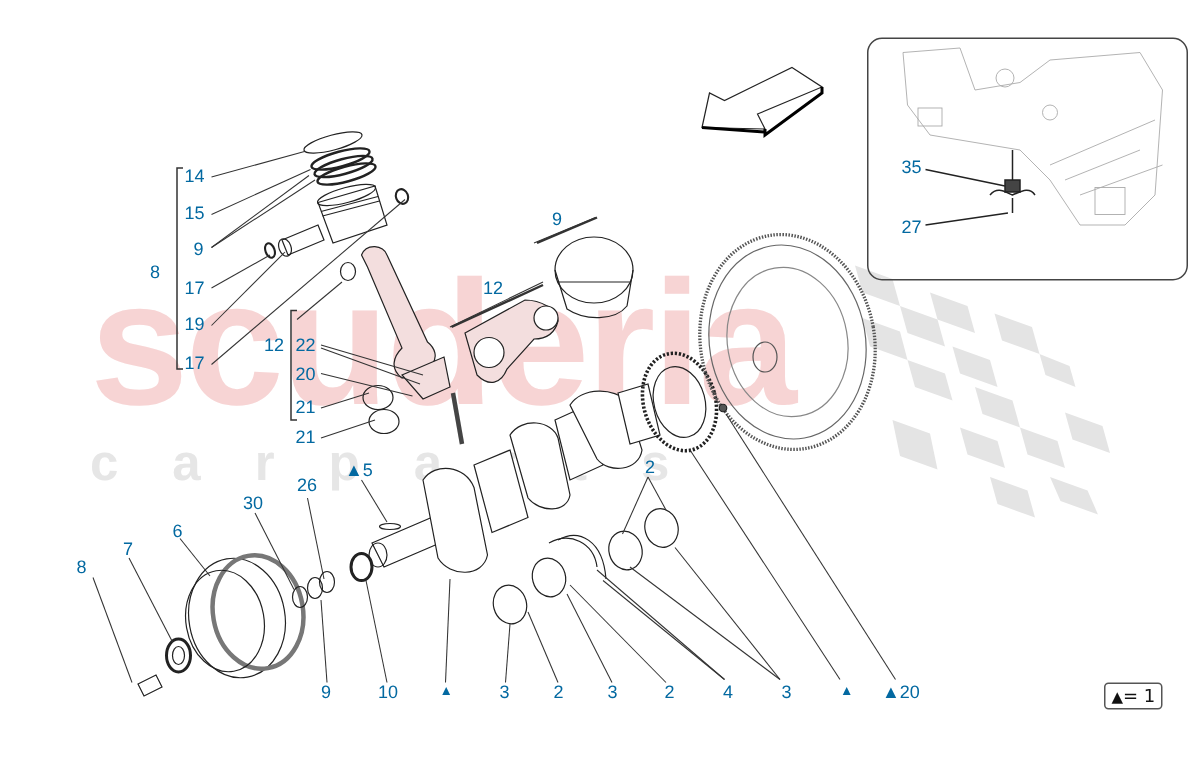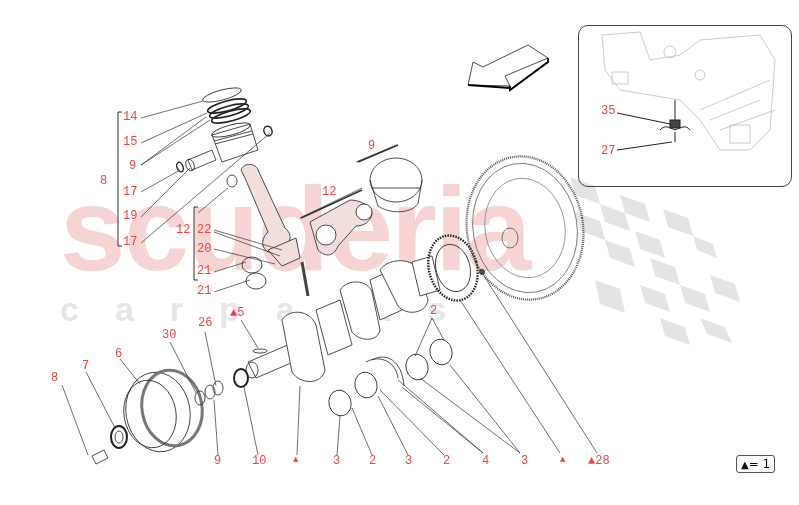--- a/index.html
+++ b/index.html
@@ -1,20 +1,20 @@
 <!DOCTYPE html>
 <html><head>
 <meta charset="utf-8">
 <style>
   html, body { margin: 0; padding: 0; background: #ffffff; }
   body { width: 799px; height: 505px; position: relative; overflow: hidden; font-family: "Liberation Sans", sans-serif; }
   #canvas { position: absolute; left: 0; top: 0; width: 799px; height: 505px; }
   .wm-main { position: absolute; left: 60px; top: 170px; font-family: "Liberation Sans", sans-serif; font-weight: bold; font-size: 118px; color: #f7d4d4; letter-spacing: -2px; line-height: 1; }
   .wm-sub { position: absolute; left: 60px; top: 292px; font-family: "Liberation Sans", sans-serif; font-weight: bold; font-size: 34px; color: #e6e6e6; letter-spacing: 36px; line-height: 1; }
-  .lbl { position: absolute; font-family: Liberation Mono, monospace; font-size: 12px; color: #ef4444; line-height: 1; white-space: nowrap; }
+  .lbl { position: absolute; font-family: Liberation Sans, sans-serif; font-size: 12px; color: #0369a1; line-height: 1; white-space: nowrap; }
   .inset { position: absolute; left: 578px; top: 25px; width: 212px; height: 160px; border: 1px solid #444; border-radius: 10px; background: rgba(255,255,255,0.0); }
   .legend { position: absolute; left: 736px; top: 455px; border: 1px solid #555; border-radius: 3px; padding: 1px 4px; font-family: "DejaVu Sans", sans-serif; font-size: 12px; color: #111; background: #fff; }
 </style>
 </head>
 <body>
 
 <div id="canvas">
 
   <div class="wm-main">scuderia</div>
   <div class="wm-sub">carparts</div>
@@ -237,21 +237,21 @@
   <div class="lbl" style="left:252px;top:455px">10</div>
   <div class="lbl" style="left:293px;top:456px;font-size:9px">▲</div>
   <div class="lbl" style="left:333px;top:455px">3</div>
   <div class="lbl" style="left:369px;top:455px">2</div>
   <div class="lbl" style="left:405px;top:455px">3</div>
   <div class="lbl" style="left:443px;top:455px">2</div>
   <div class="lbl" style="left:482px;top:455px">4</div>
   <div class="lbl" style="left:521px;top:455px">3</div>
   <div class="lbl" style="left:430px;top:305px">2</div>
   <div class="lbl" style="left:560px;top:456px;font-size:9px">▲</div>
-  <div class="lbl" style="left:588px;top:455px">▲28</div>
+  <div class="lbl" style="left:588px;top:455px">▲20</div>
 
   <div class="lbl" style="left:601px;top:105px">35</div>
   <div class="lbl" style="left:601px;top:145px">27</div>
 
   <div class="legend">
     <span style="font-size:10px">▲</span><span>= 1</span>
   </div>
 </div>
 
 </body></html>

